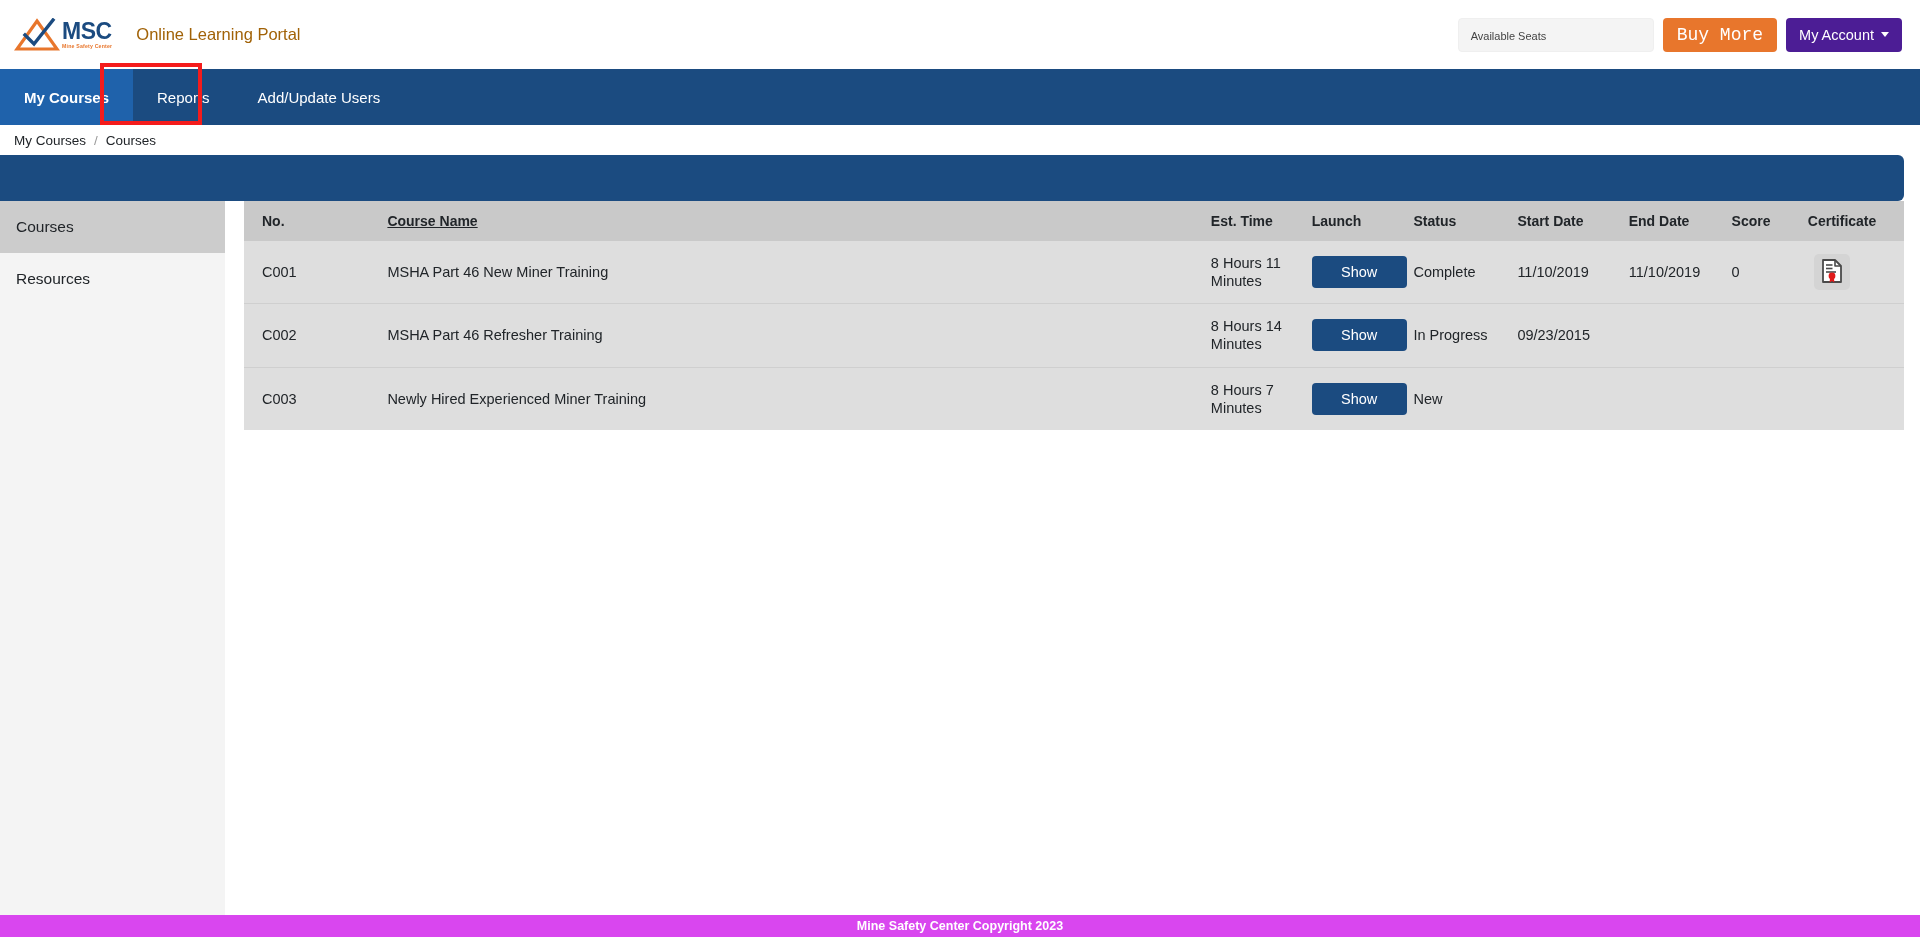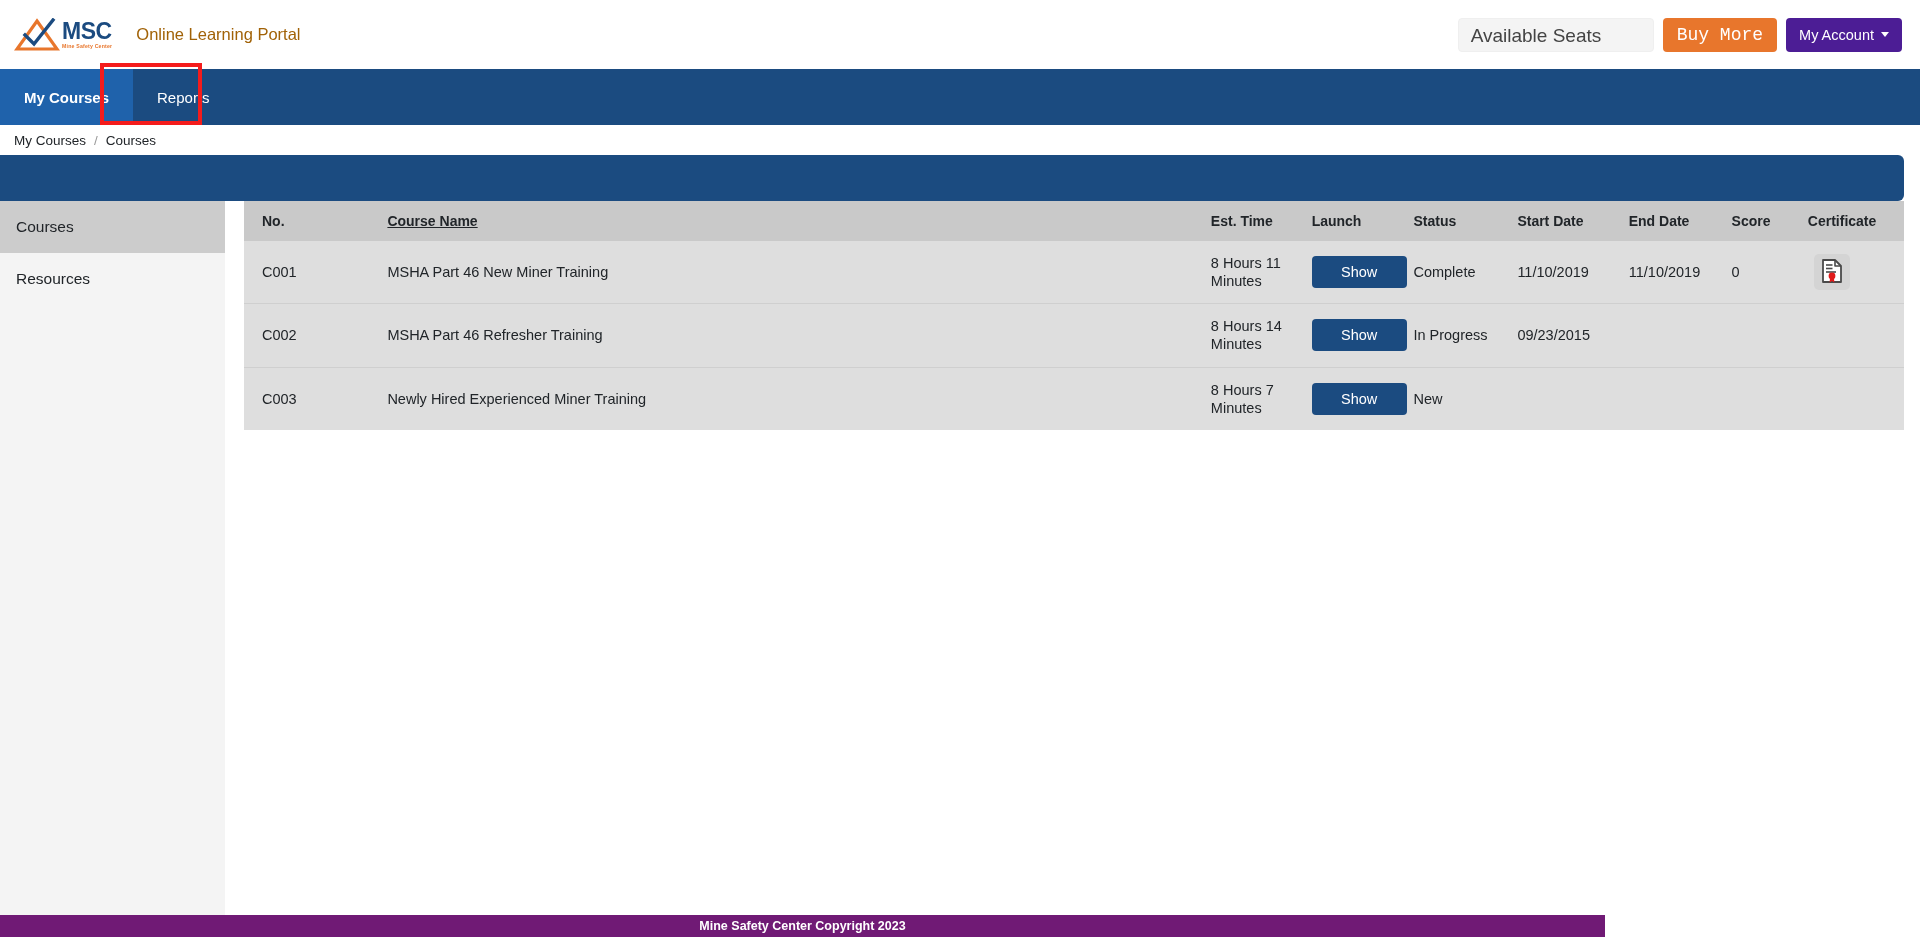--- a/index.html
+++ b/index.html
@@ -70,21 +70,21 @@
     align-items: center;
     gap: 9px;
   }
   .seats-box {
     width: 196px;
     height: 34px;
     line-height: 34px;
     background: #f4f4f4;
     border: 1px solid #efefef;
     border-radius: 4px;
-    font-size: 19px;
+    font-size: 11px;
     color: #444;
     padding: 0 12px;
     box-sizing: border-box;
     white-space: nowrap;
   }
   .btn-buy {
     height: 34px;
     background: #e8762c;
     color: #ffffff;
     border: none;
@@ -273,23 +273,23 @@
     justify-content: center;
     cursor: pointer;
     margin-left: 8px;
   }
 
   
   .footer {
     position: absolute;
     left: 0;
     bottom: 0;
-    width: 1605px;
+    width: 1920px;
     height: 22px;
-    background: #701a75;
+    background: #d946ef;
     color: #ffffff;
     font-size: 12.5px;
     font-weight: bold;
     display: flex;
     align-items: center;
     justify-content: center;
   }
 </style>
 </head>
 <body>
@@ -319,20 +319,23 @@
     </button>
   </div>
 </div>
 
 <div class="navbar">
   <div class="nav-item active">
     <span>My Courses</span>
   </div>
   <div class="nav-item">
     <span>Reports</span>
+  </div>
+  <div class="nav-item">
+    <span>Add/Update Users</span>
   </div>
   <div class="hl-box"></div>
 </div>
 
 <div class="breadcrumb">
   <span class="bc-link">My Courses</span>
   <span class="bc-sep">/</span>
   <span class="bc-current">Courses</span>
 </div>
 

